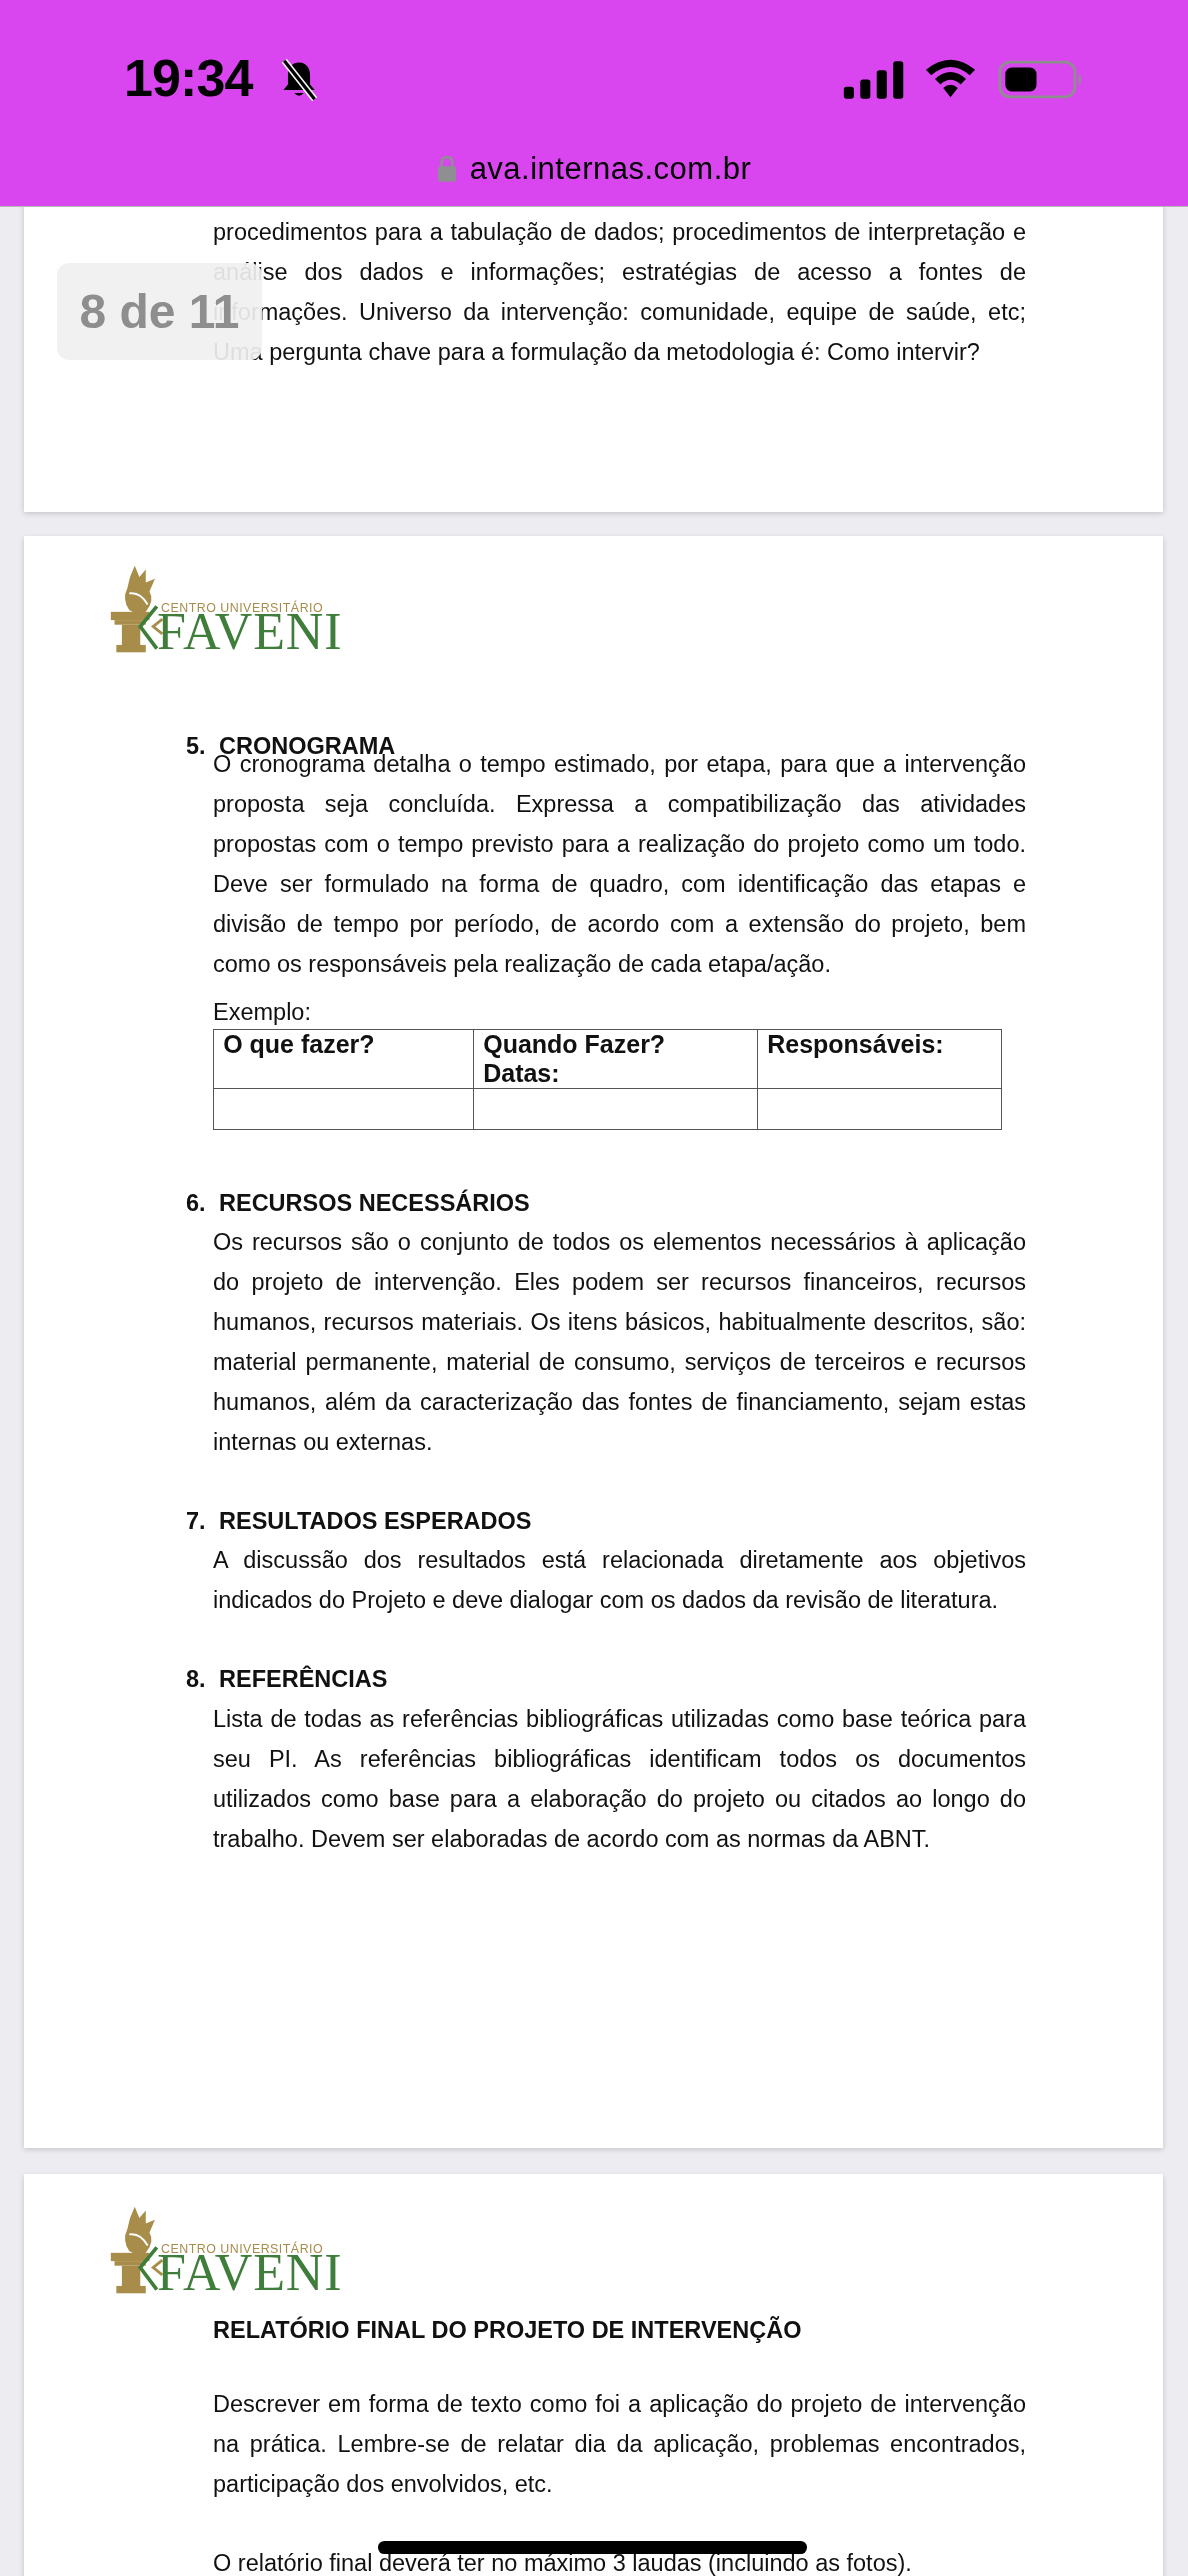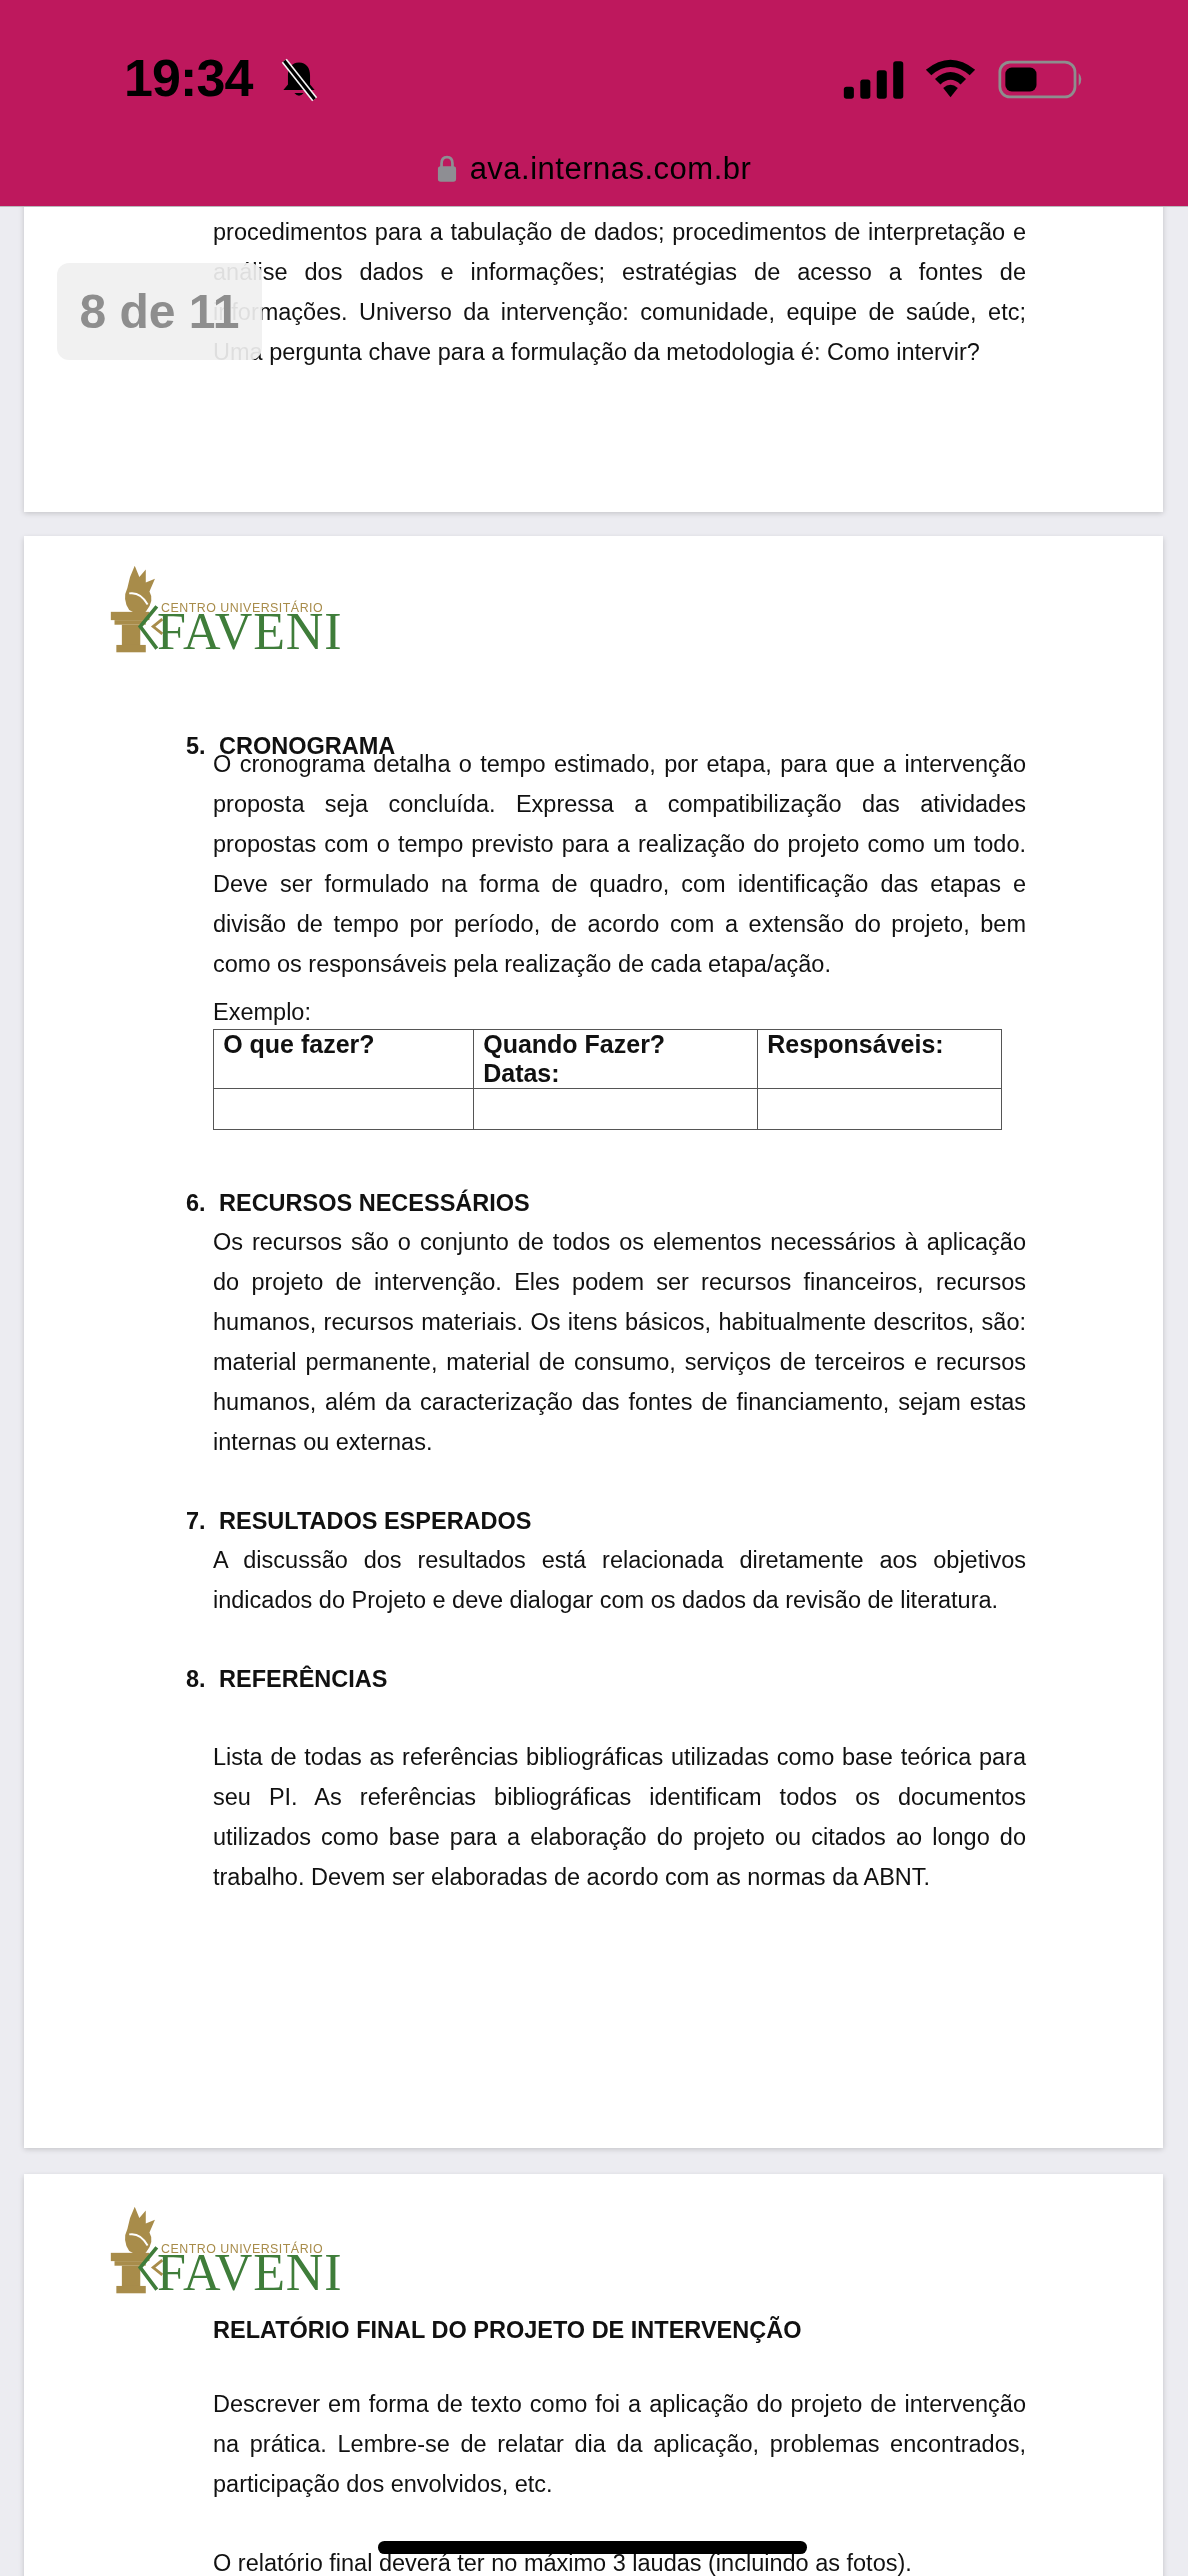--- a/index.html
+++ b/index.html
@@ -1,20 +1,20 @@
 <!DOCTYPE html>
 <html style="font-size:14.7px"><head>
 <meta charset="utf-8">
 <style>
   * { box-sizing: border-box; margin: 0; padding: 0; }
   html, body { width: 1188px; height: 2576px; overflow: hidden; }
   body { background: #ececf1; font-family: "Liberation Sans", sans-serif; position: relative; }
 
   
-  .chrome { position: absolute; left: 0; top: 0; width: 1188px; height: 207px; background: #be185d; border-bottom: 1.8px solid #b9b9bc; z-index: 10; }
+  .chrome { position: absolute; left: 0; top: 0; width: 1188px; height: 207px; background: #d946ef; border-bottom: 1.8px solid #b9b9bc; z-index: 10; }
   .time { position: absolute; left: 124px; top: 48px; font-size: 52px; font-weight: 700; color: #000; letter-spacing: -0.9px; font-family: "Liberation Sans", sans-serif; }
   .bell { position: absolute; left: 276px; top: 57px; width: 46px; height: 46px; }
   .signal { position: absolute; left: 842px; top: 59px; width: 64px; height: 41px; }
   .wifi { position: absolute; left: 923px; top: 57px; width: 55px; height: 42px; }
   .battery { position: absolute; left: 998px; top: 59px; width: 88px; height: 41px; }
   .urlbar { position: absolute; left: 0; top: 146px; width: 1188px; height: 46px; display: flex; align-items: center; justify-content: center; gap: 13px; }
   .lock { width: 20px; height: 28px; }
   .url { font-size: 31px; color: #000; letter-spacing: 0.5px; font-family: "Liberation Sans", sans-serif; }
 
   
@@ -127,21 +127,21 @@
   <div class="body-text" style="top: 686px;">Os recursos são o conjunto de todos os elementos necessários à aplicação do projeto de intervenção. Eles podem ser recursos financeiros, recursos humanos, recursos materiais. Os itens básicos, habitualmente descritos, são: material permanente, material de consumo, serviços de terceiros e recursos humanos, além da caracterização das fontes de financiamento, sejam estas internas ou externas.</div>
 
   <div class="sec-title" style="top: 972px;">
     <span class="num">7.</span><span>RESULTADOS ESPERADOS</span>
   </div>
   <div class="body-text" style="top: 1004px;">A discussão dos resultados está relacionada diretamente aos objetivos indicados do Projeto e deve dialogar com os dados da revisão de literatura.</div>
 
   <div class="sec-title" style="top: 1130px;">
     <span class="num">8.</span><span>REFERÊNCIAS</span>
   </div>
-  <div class="body-text" style="top: 1201px;">Lista de todas as referências bibliográficas utilizadas como base teórica para seu PI. As referências bibliográficas identificam todos os documentos utilizados como base para a elaboração do projeto ou citados ao longo do trabalho. Devem ser elaboradas de acordo com as normas da ABNT.</div>
+  <div class="body-text" style="top: 1163px;">Lista de todas as referências bibliográficas utilizadas como base teórica para seu PI. As referências bibliográficas identificam todos os documentos utilizados como base para a elaboração do projeto ou citados ao longo do trabalho. Devem ser elaboradas de acordo com as normas da ABNT.</div>
 </div>
 
 <div class="page page3">
   <div class="logo" style="left: 85px; top: 31px;">
     <svg style="position:absolute;left:0;top:0;" width="57" height="92" viewBox="0 0 62 100">
       <path d="M28 2 L33 14 L40 6 L40 20 L50 16 L44 30 Q50 40 40 52 Q30 56 22 50 Q14 38 20 26 Q22 14 28 2 Z" fill="#a88c4a"></path>
       <path d="M22 32 Q34 30 42 44" stroke="#fff" stroke-width="2" fill="none"></path>
       <rect x="2" y="52" width="42" height="9" fill="#a88c4a"></rect>
       <rect x="6" y="61" width="34" height="5" fill="#a88c4a"></rect>
       <rect x="14" y="66" width="20" height="24" fill="#a88c4a"></rect>

